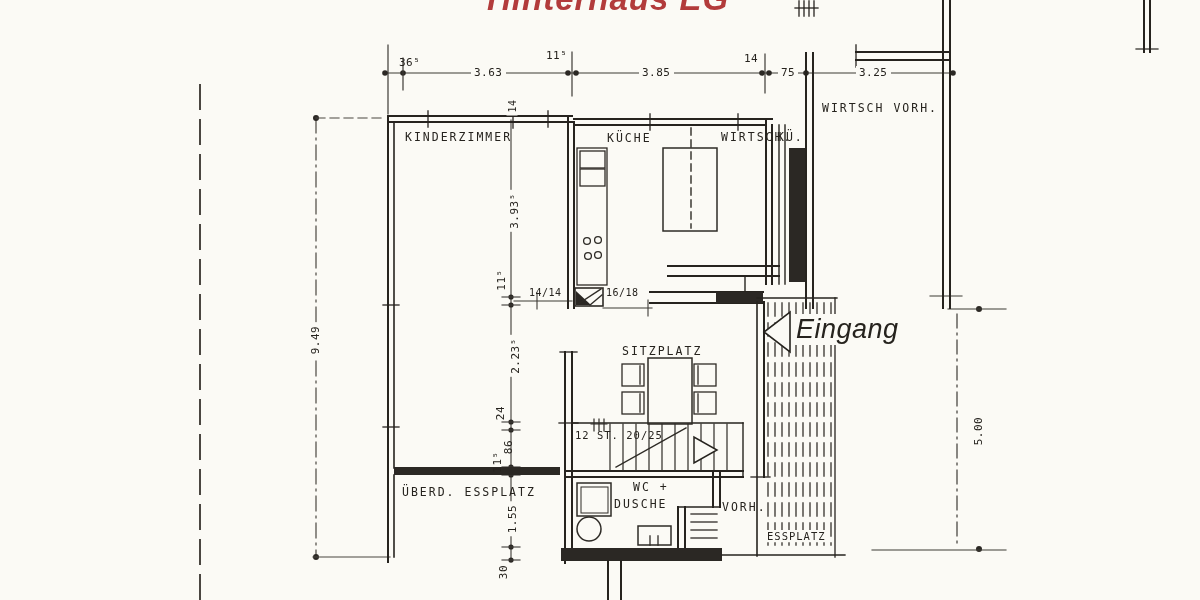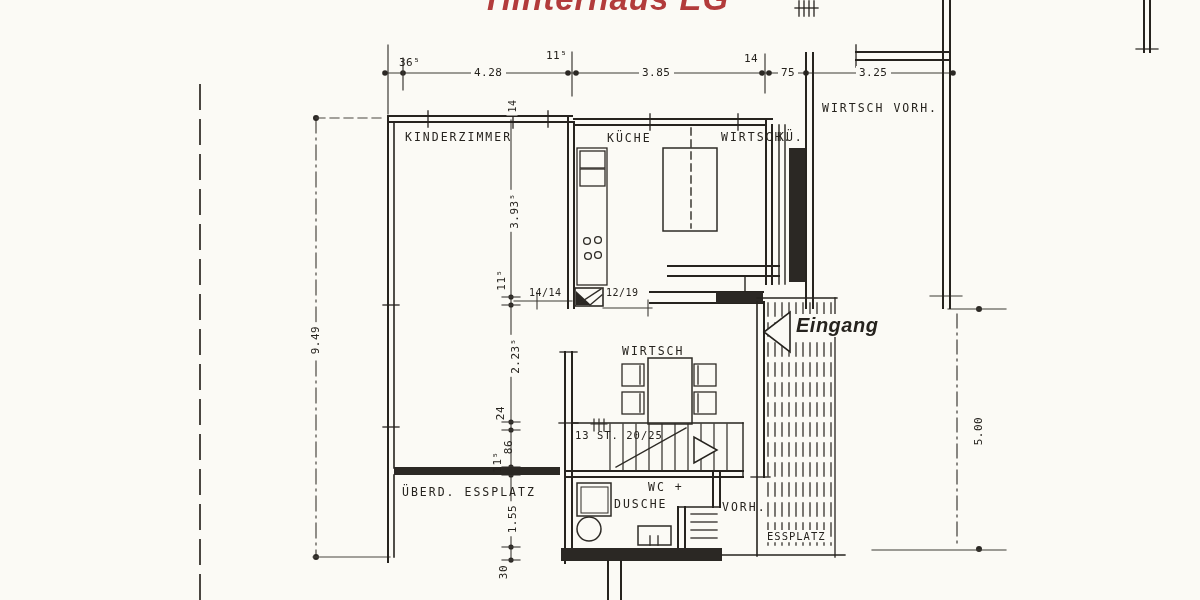--- a/index.html
+++ b/index.html
@@ -8,21 +8,21 @@
   .plan svg{position:absolute;left:0;top:0;}
   .lbl{position:absolute;font-size:11.5px;letter-spacing:2px;white-space:nowrap;}
   .lbl.small{font-size:10.5px;letter-spacing:1px;}
   .dim{position:absolute;font-size:11px;letter-spacing:0.5px;white-space:nowrap;}
   .dim.tiny{font-size:10px;}
   .rot{transform:translate(-50%,-50%) rotate(-90deg);}
   .mask{background:#fbfaf5;padding:0 3px;}
   .title{position:absolute;left:487px;top:-20px;font-family:"Liberation Sans",sans-serif;
          font-style:italic;font-weight:bold;font-size:33px;color:#b23b3b;letter-spacing:1px;}
   .eingang{position:absolute;font-family:"Liberation Sans",sans-serif;font-style:italic;
-           font-size:20px;letter-spacing:0.5px;color:#26231e;font-weight:bold;}
+           font-size:27px;letter-spacing:0.5px;color:#26231e;}
 </style>
 </head>
 <body>
 
 <div class="plan">
 
 <svg width="1200" height="600" viewBox="0 0 1200 600" stroke-linecap="square" fill="none">
 
   <g stroke="#4a4640">
     <line x1="200" y1="85" x2="200" y2="600" stroke-width="2" stroke-dasharray="24 11"></line>
@@ -244,39 +244,39 @@
   </g>
 </svg>
 
 <div class="title">Hinterhaus EG</div>
 
 <div class="lbl" style="left:405px;top:130px">KINDERZIMMER</div>
 <div class="lbl" style="left:607px;top:131px">KÜCHE</div>
 <div class="lbl" style="left:721px;top:130px">WIRTSCH.</div>
 <div class="lbl" style="left:777px;top:130px">KÜ.</div>
 <div class="lbl" style="left:822px;top:101px">WIRTSCH VORH.</div>
-<div class="lbl" style="left:622px;top:344px">WIRTSCH</div>
-<div class="lbl" style="left:648px;top:480px">WC +</div>
+<div class="lbl" style="left:622px;top:344px">SITZPLATZ</div>
+<div class="lbl" style="left:633px;top:480px">WC +</div>
 <div class="lbl" style="left:614px;top:497px">DUSCHE</div>
 <div class="lbl" style="left:722px;top:500px">VORH.</div>
 <div class="lbl small mask" style="left:764px;top:530px">ESSPLATZ</div>
 <div class="lbl" style="left:402px;top:485px">ÜBERD. ESSPLATZ</div>
 <div class="eingang mask" style="left:793px;top:314px">Eingang</div>
-<div class="lbl small" style="left:575px;top:429px">13 ST. 20/25</div>
+<div class="lbl small" style="left:575px;top:429px">12 ST. 20/25</div>
 
 <div class="dim" style="left:399px;top:56px">36⁵</div>
-<div class="dim mask" style="left:471px;top:66px">4.28</div>
+<div class="dim mask" style="left:471px;top:66px">3.63</div>
 <div class="dim" style="left:546px;top:49px">11⁵</div>
 <div class="dim mask" style="left:639px;top:66px">3.85</div>
 <div class="dim" style="left:744px;top:52px">14</div>
 <div class="dim mask" style="left:778px;top:66px">75</div>
 <div class="dim mask" style="left:856px;top:66px">3.25</div>
 
 <div class="dim tiny" style="left:529px;top:287px">14/14</div>
-<div class="dim tiny" style="left:606px;top:287px">12/19</div>
+<div class="dim tiny" style="left:606px;top:287px">16/18</div>
 
 <div class="dim rot mask" style="left:315px;top:340px">9.49</div>
 <div class="dim rot mask" style="left:514px;top:211px">3.93⁵</div>
 <div class="dim rot" style="left:501px;top:280px">11⁵</div>
 <div class="dim rot mask" style="left:515px;top:356px">2.23⁵</div>
 <div class="dim rot" style="left:500px;top:413px">24</div>
 <div class="dim rot" style="left:508px;top:447px">86</div>
 <div class="dim rot" style="left:497px;top:462px">11⁵</div>
 <div class="dim rot mask" style="left:512px;top:519px">1.55</div>
 <div class="dim rot" style="left:503px;top:572px">30</div>

